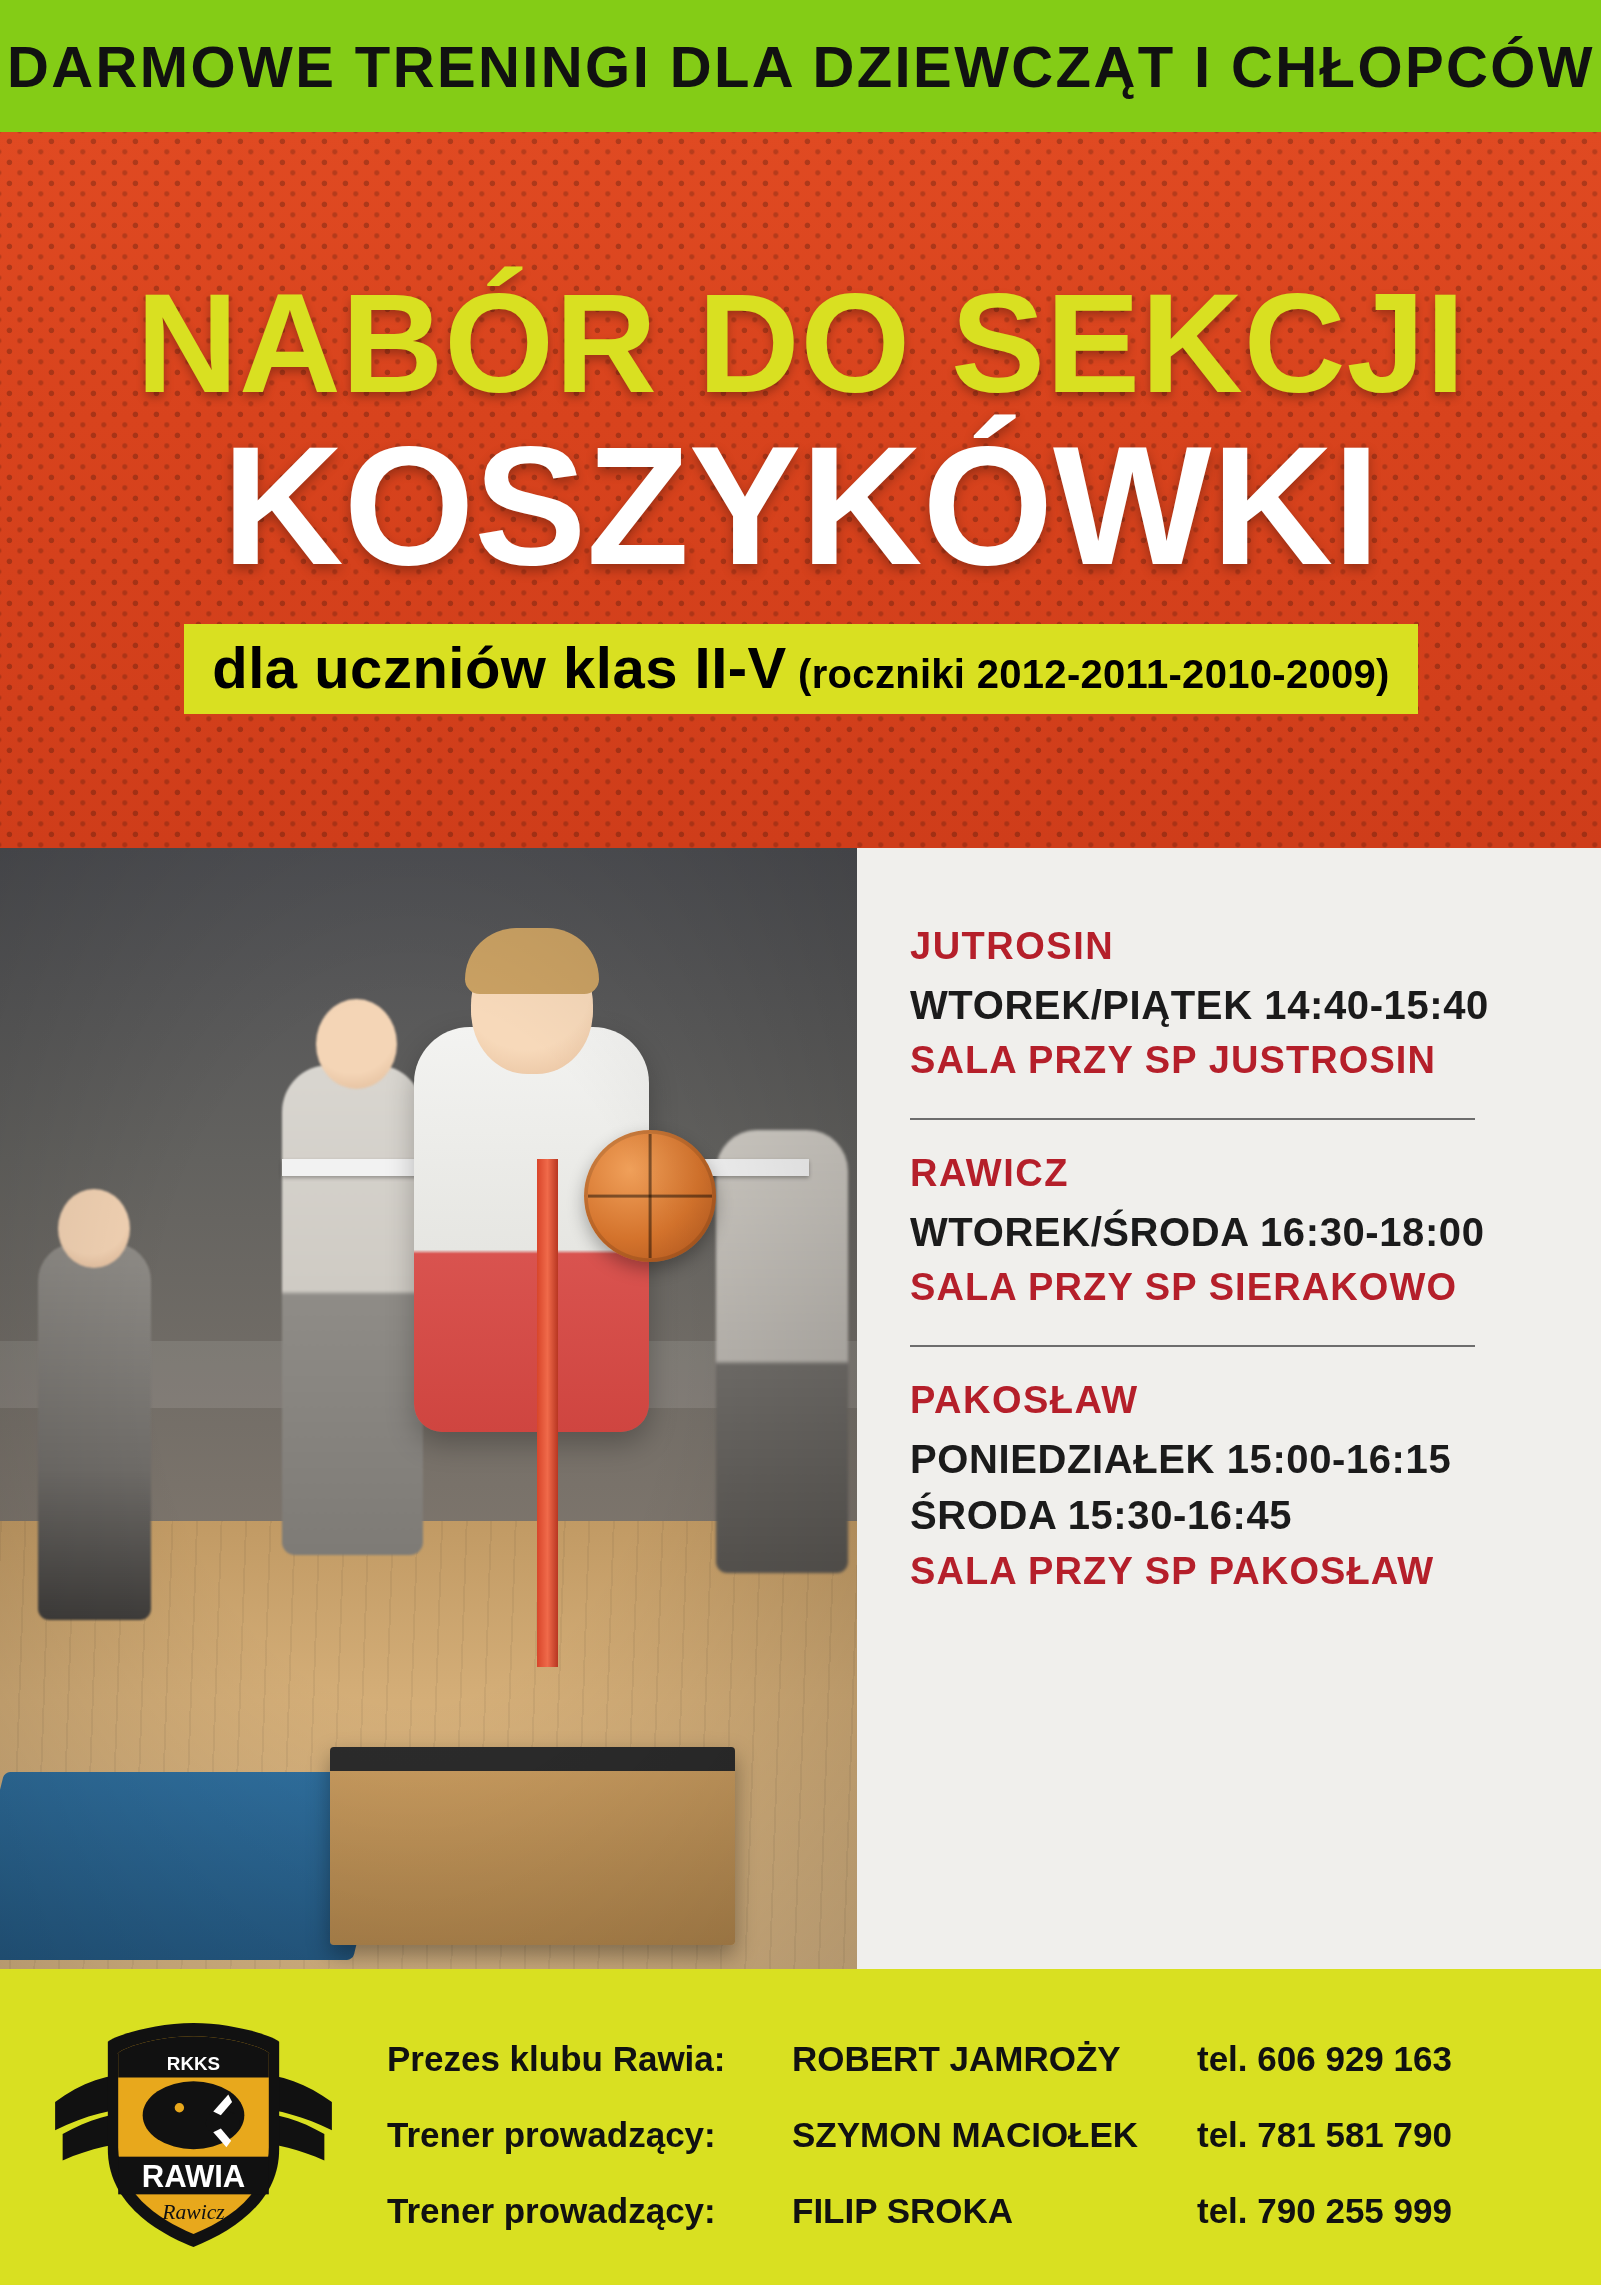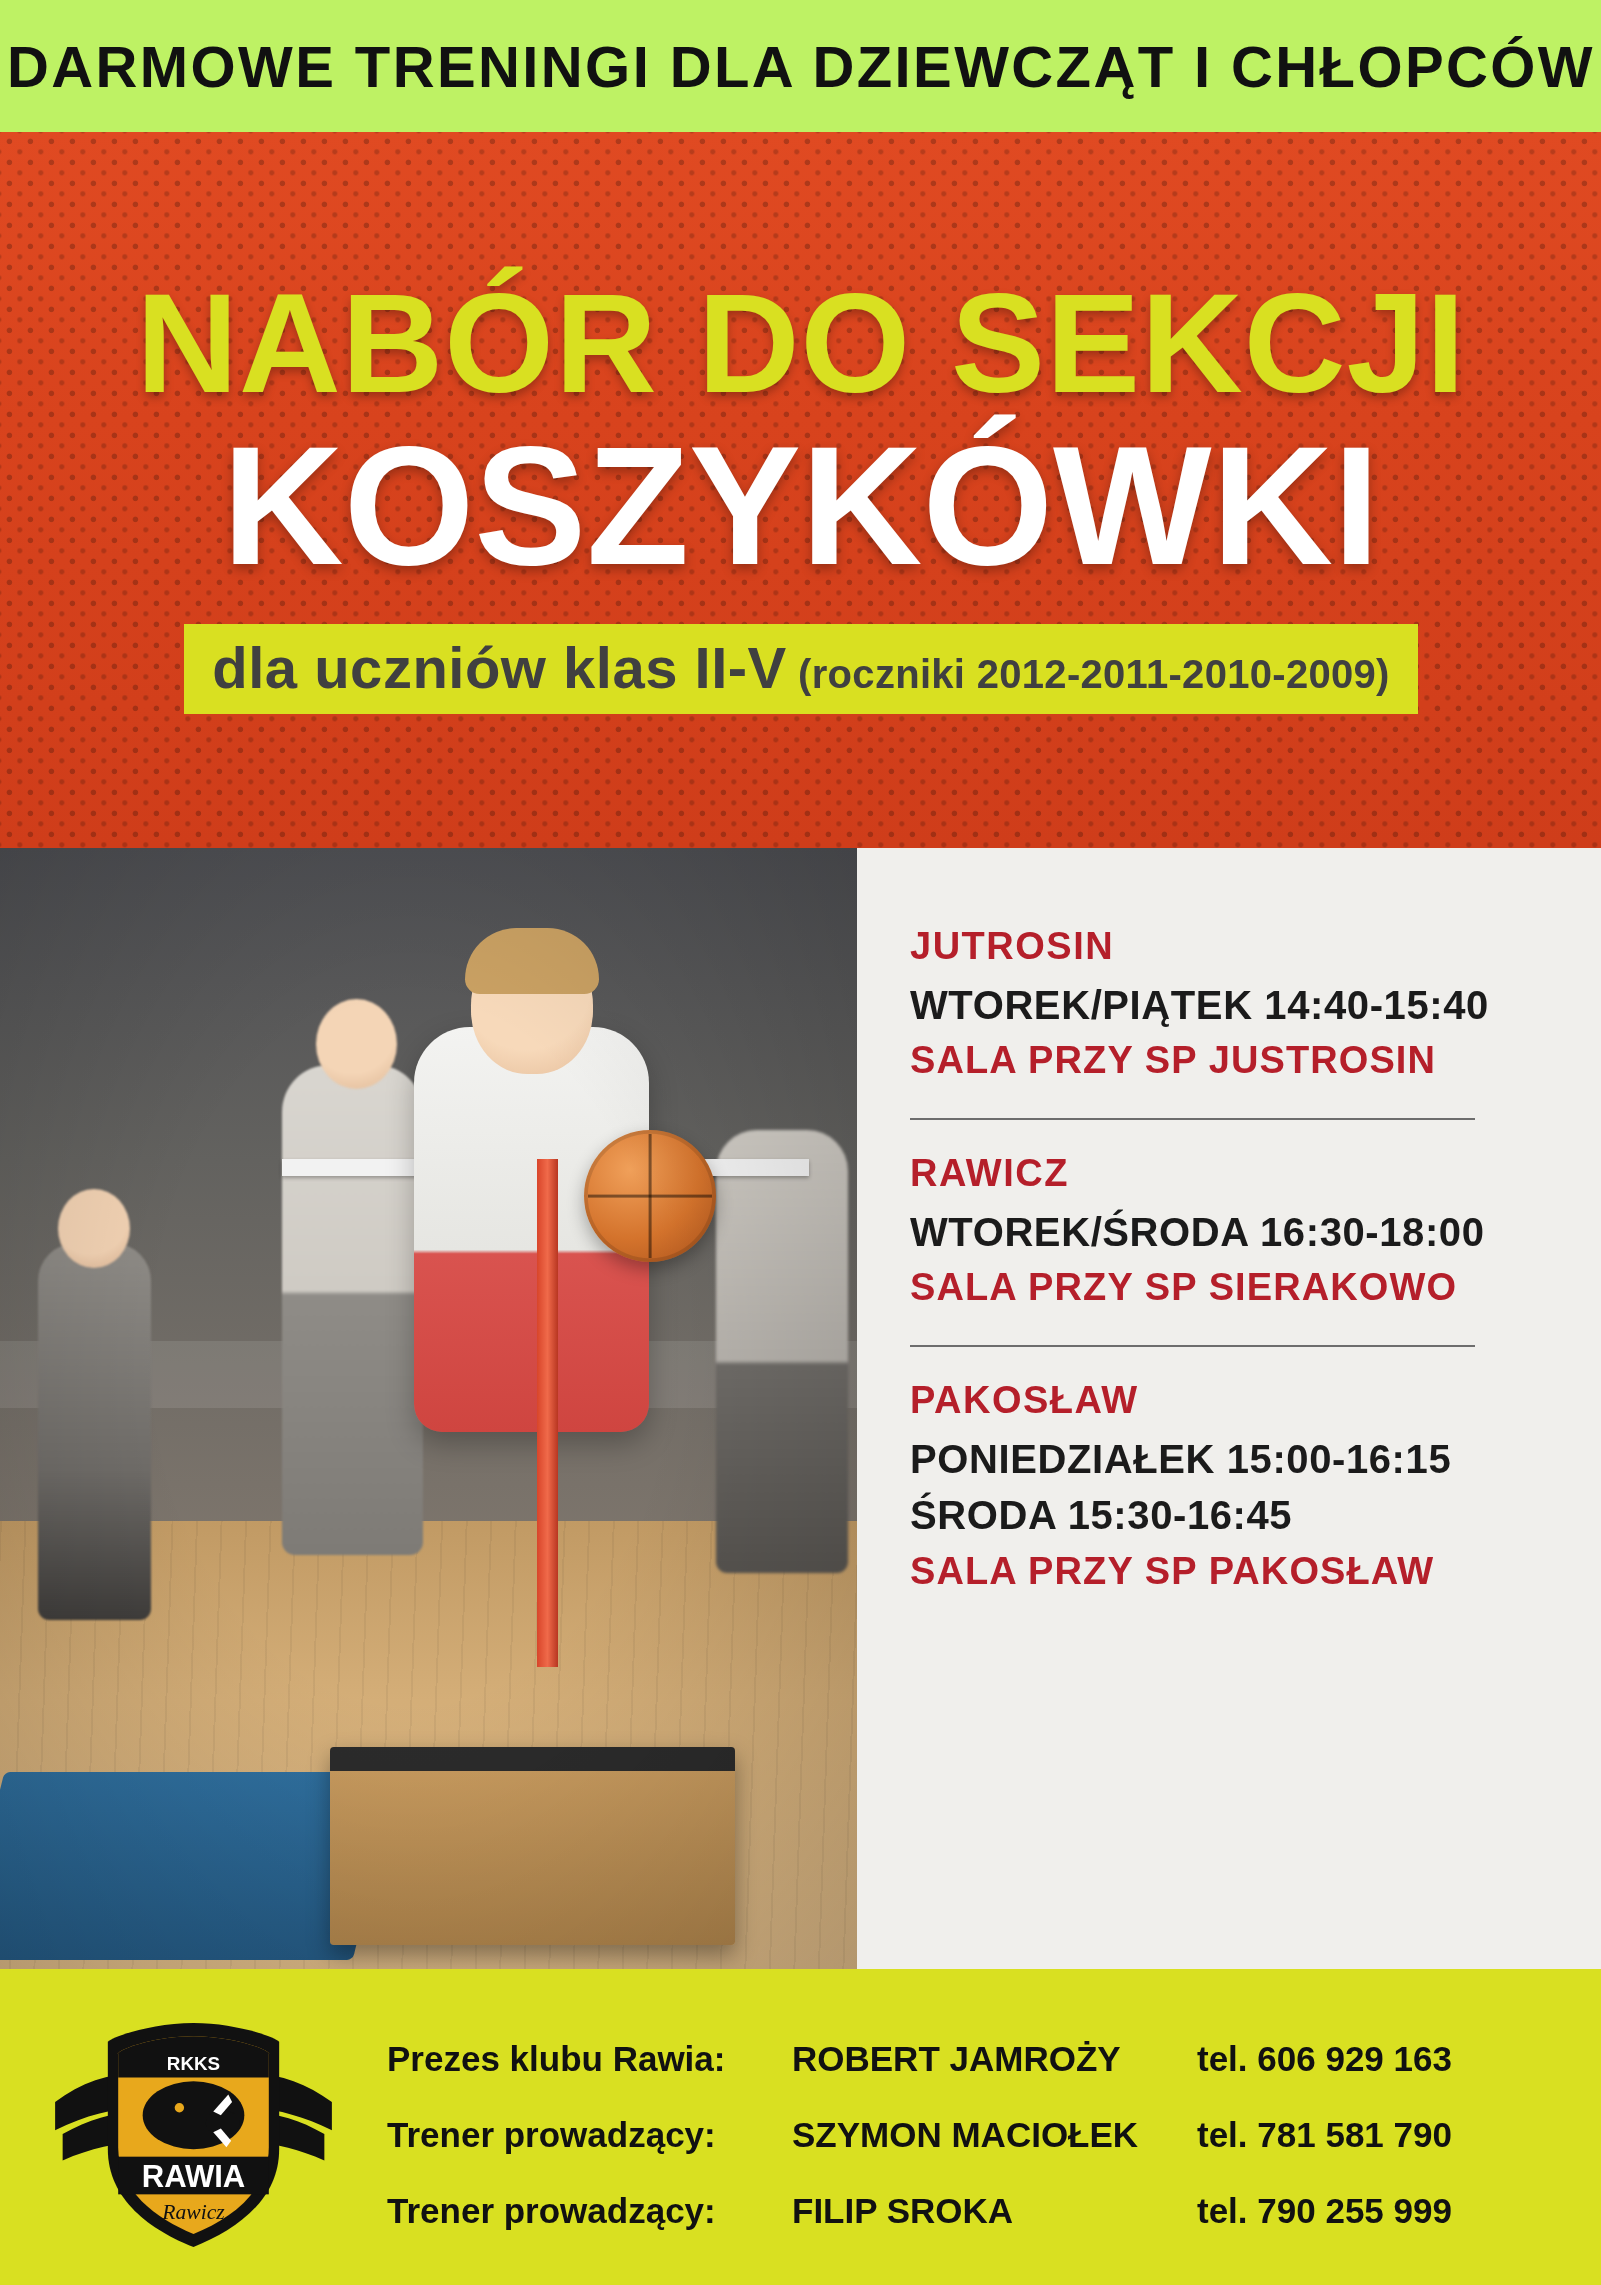--- a/index.html
+++ b/index.html
@@ -15,21 +15,21 @@
     width: 1602px;
     height: 2285px;
     background: #ffffff;
     display: flex;
     flex-direction: column;
   }
 
   
   .top-banner {
     height: 132px;
-    background: #bef264;
+    background: #84cc16;
     display: flex;
     align-items: center;
     justify-content: center;
     flex: 0 0 auto;
   }
   .top-banner .txt {
     font-family: "Liberation Sans", sans-serif;
     font-weight: bold;
     font-size: 58px;
     letter-spacing: 2.4px;
@@ -90,21 +90,21 @@
     color: #ffffff;
     letter-spacing: 0px;
     text-align: center;
     text-shadow: 0 4.7px 11.3px rgba(0,0,0,0.3);
     white-space: nowrap;
     margin-top: 5.6px;
   }
   .hero-sub {
     margin-top: 32px;
     background: #d9e021;
-    color: #404040;
+    color: #000000;
     padding: 9.4px 28px 13px 28px;
     display: flex;
     align-items: baseline;
     gap: 11.3px;
     white-space: nowrap;
     text-align: center;
   }
   .hero-sub .big {
     font-weight: bold;
     font-size: 58px;

